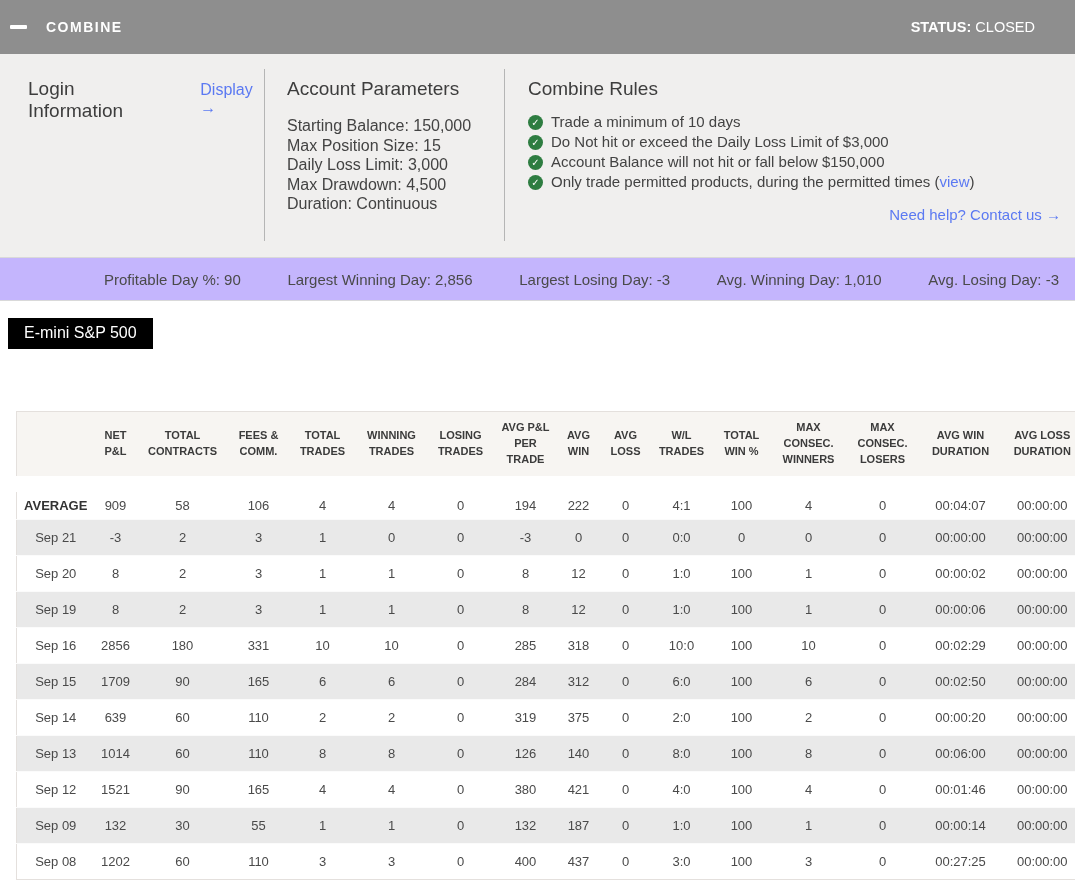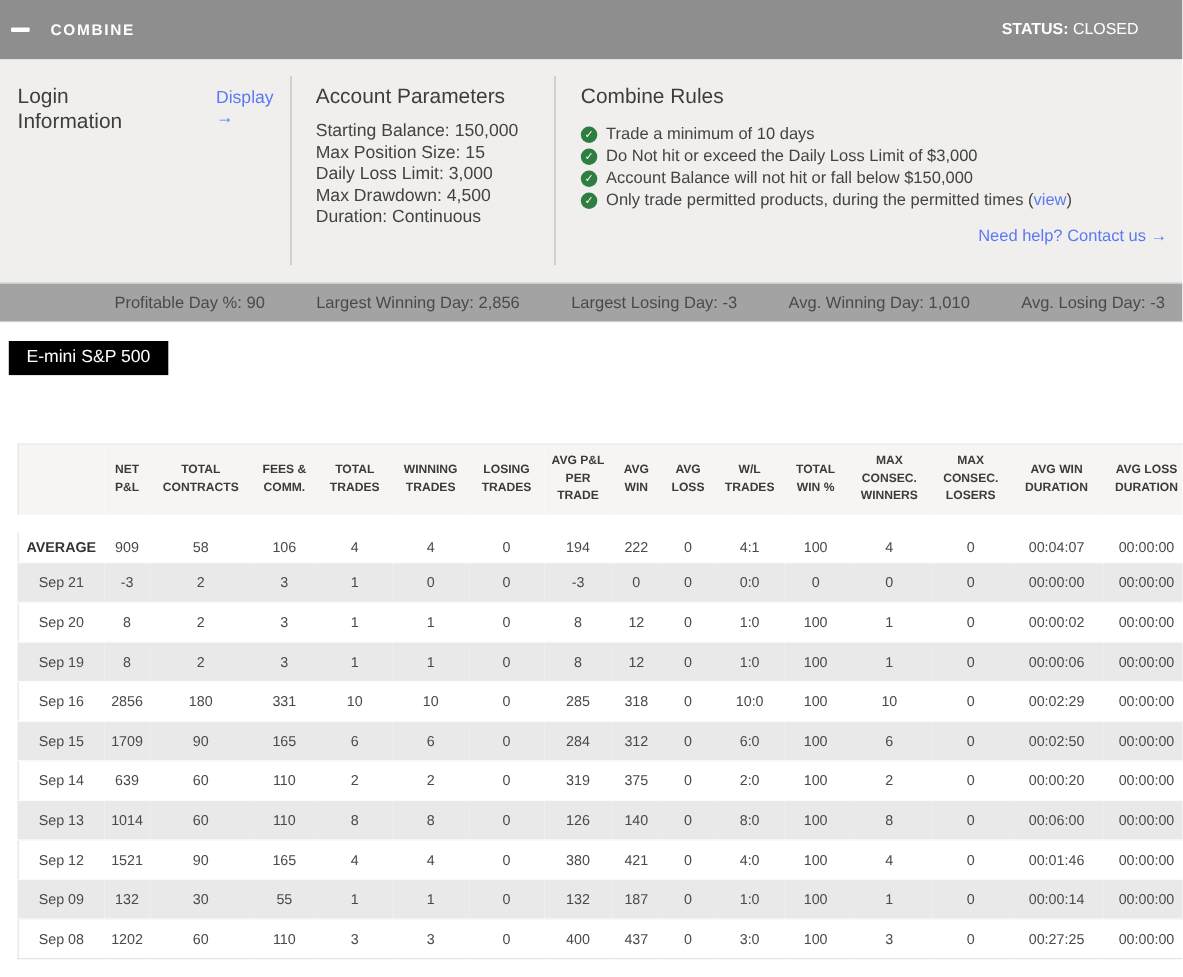--- a/index.html
+++ b/index.html
@@ -14,41 +14,41 @@
     height:54px; background:#8e8e8e; display:flex; align-items:center; color:#fff;
   }
   .dash-icon { width:17px; height:4px; background:#fff; border-radius:1px; margin-left:10px; cursor:pointer; }
   .topbar-title { font-weight:bold; font-size:14px; letter-spacing:1.5px; margin-left:19px; }
   .topbar-status { margin-left:auto; margin-right:40px; font-size:14.5px; }
   .topbar-status .lbl { font-weight:bold; }
 
   
   .panels { background:#f0efee; display:flex; height:203px; }
   .panel { padding-top:24px; }
-  .panel-login { width:264px; padding-left:16px; }
+  .panel-login { width:264px; padding-left:28px; }
   .login-head { display:flex; align-items:baseline; }
   .sect-title { font-size:19px; font-weight:400; color:#3d3d3d; margin:0; }
   a.blue-link { color:#5b79f2; text-decoration:none; cursor:pointer; }
   .display-link { font-size:16px; margin-left:44px; }
   .vdivider { width:1px; background:#b5b5b5; margin:15px 0 16px 0; }
   .panel-params { width:239px; padding-left:22px; }
-  .panel-params .sect-title { margin-bottom:10px; }
+  .panel-params .sect-title { margin-bottom:16px; }
   .param-line { font-size:16px; color:#434343; line-height:19.5px; }
   .panel-rules { flex:1; padding-left:23px; padding-right:14px; display:flex; flex-direction:column; }
   .panel-rules .sect-title { margin-bottom:12px; }
   .rule-line { display:flex; align-items:flex-start; font-size:15px; color:#434343; line-height:20px; }
   .check-icon {
     flex:0 0 15px; width:15px; height:15px; border-radius:50%; background:#2e7d41;
     color:#fff; font-size:10px; line-height:15px; text-align:center; margin:2.5px 8px 0 0;
   }
   .help-link { font-size:15px; text-align:right; margin-top:14px; }
 
   
   .statsbar {
-    height:36px; background:#a3a3a3; border-top:1px solid #d9d9d9; border-bottom:1px solid #d9d9d9;
+    height:44px; background:#c4b5fd; border-top:1px solid #d9d9d9; border-bottom:1px solid #d9d9d9;
     display:flex; align-items:center; justify-content:space-between;
     padding:0 16px 0 104px; font-size:15px; color:#4a4a4a;
   }
 
   
   .midrow { position:relative; height:110px; background:#fff; }
   .product-btn {
     position:absolute; left:8px; top:17px; background:#000000; color:#fff;
     font-size:16px; font-family:"Liberation Sans", sans-serif;
     padding:6px 16px 7px 16px; border:none; border-radius:0; cursor:pointer;

